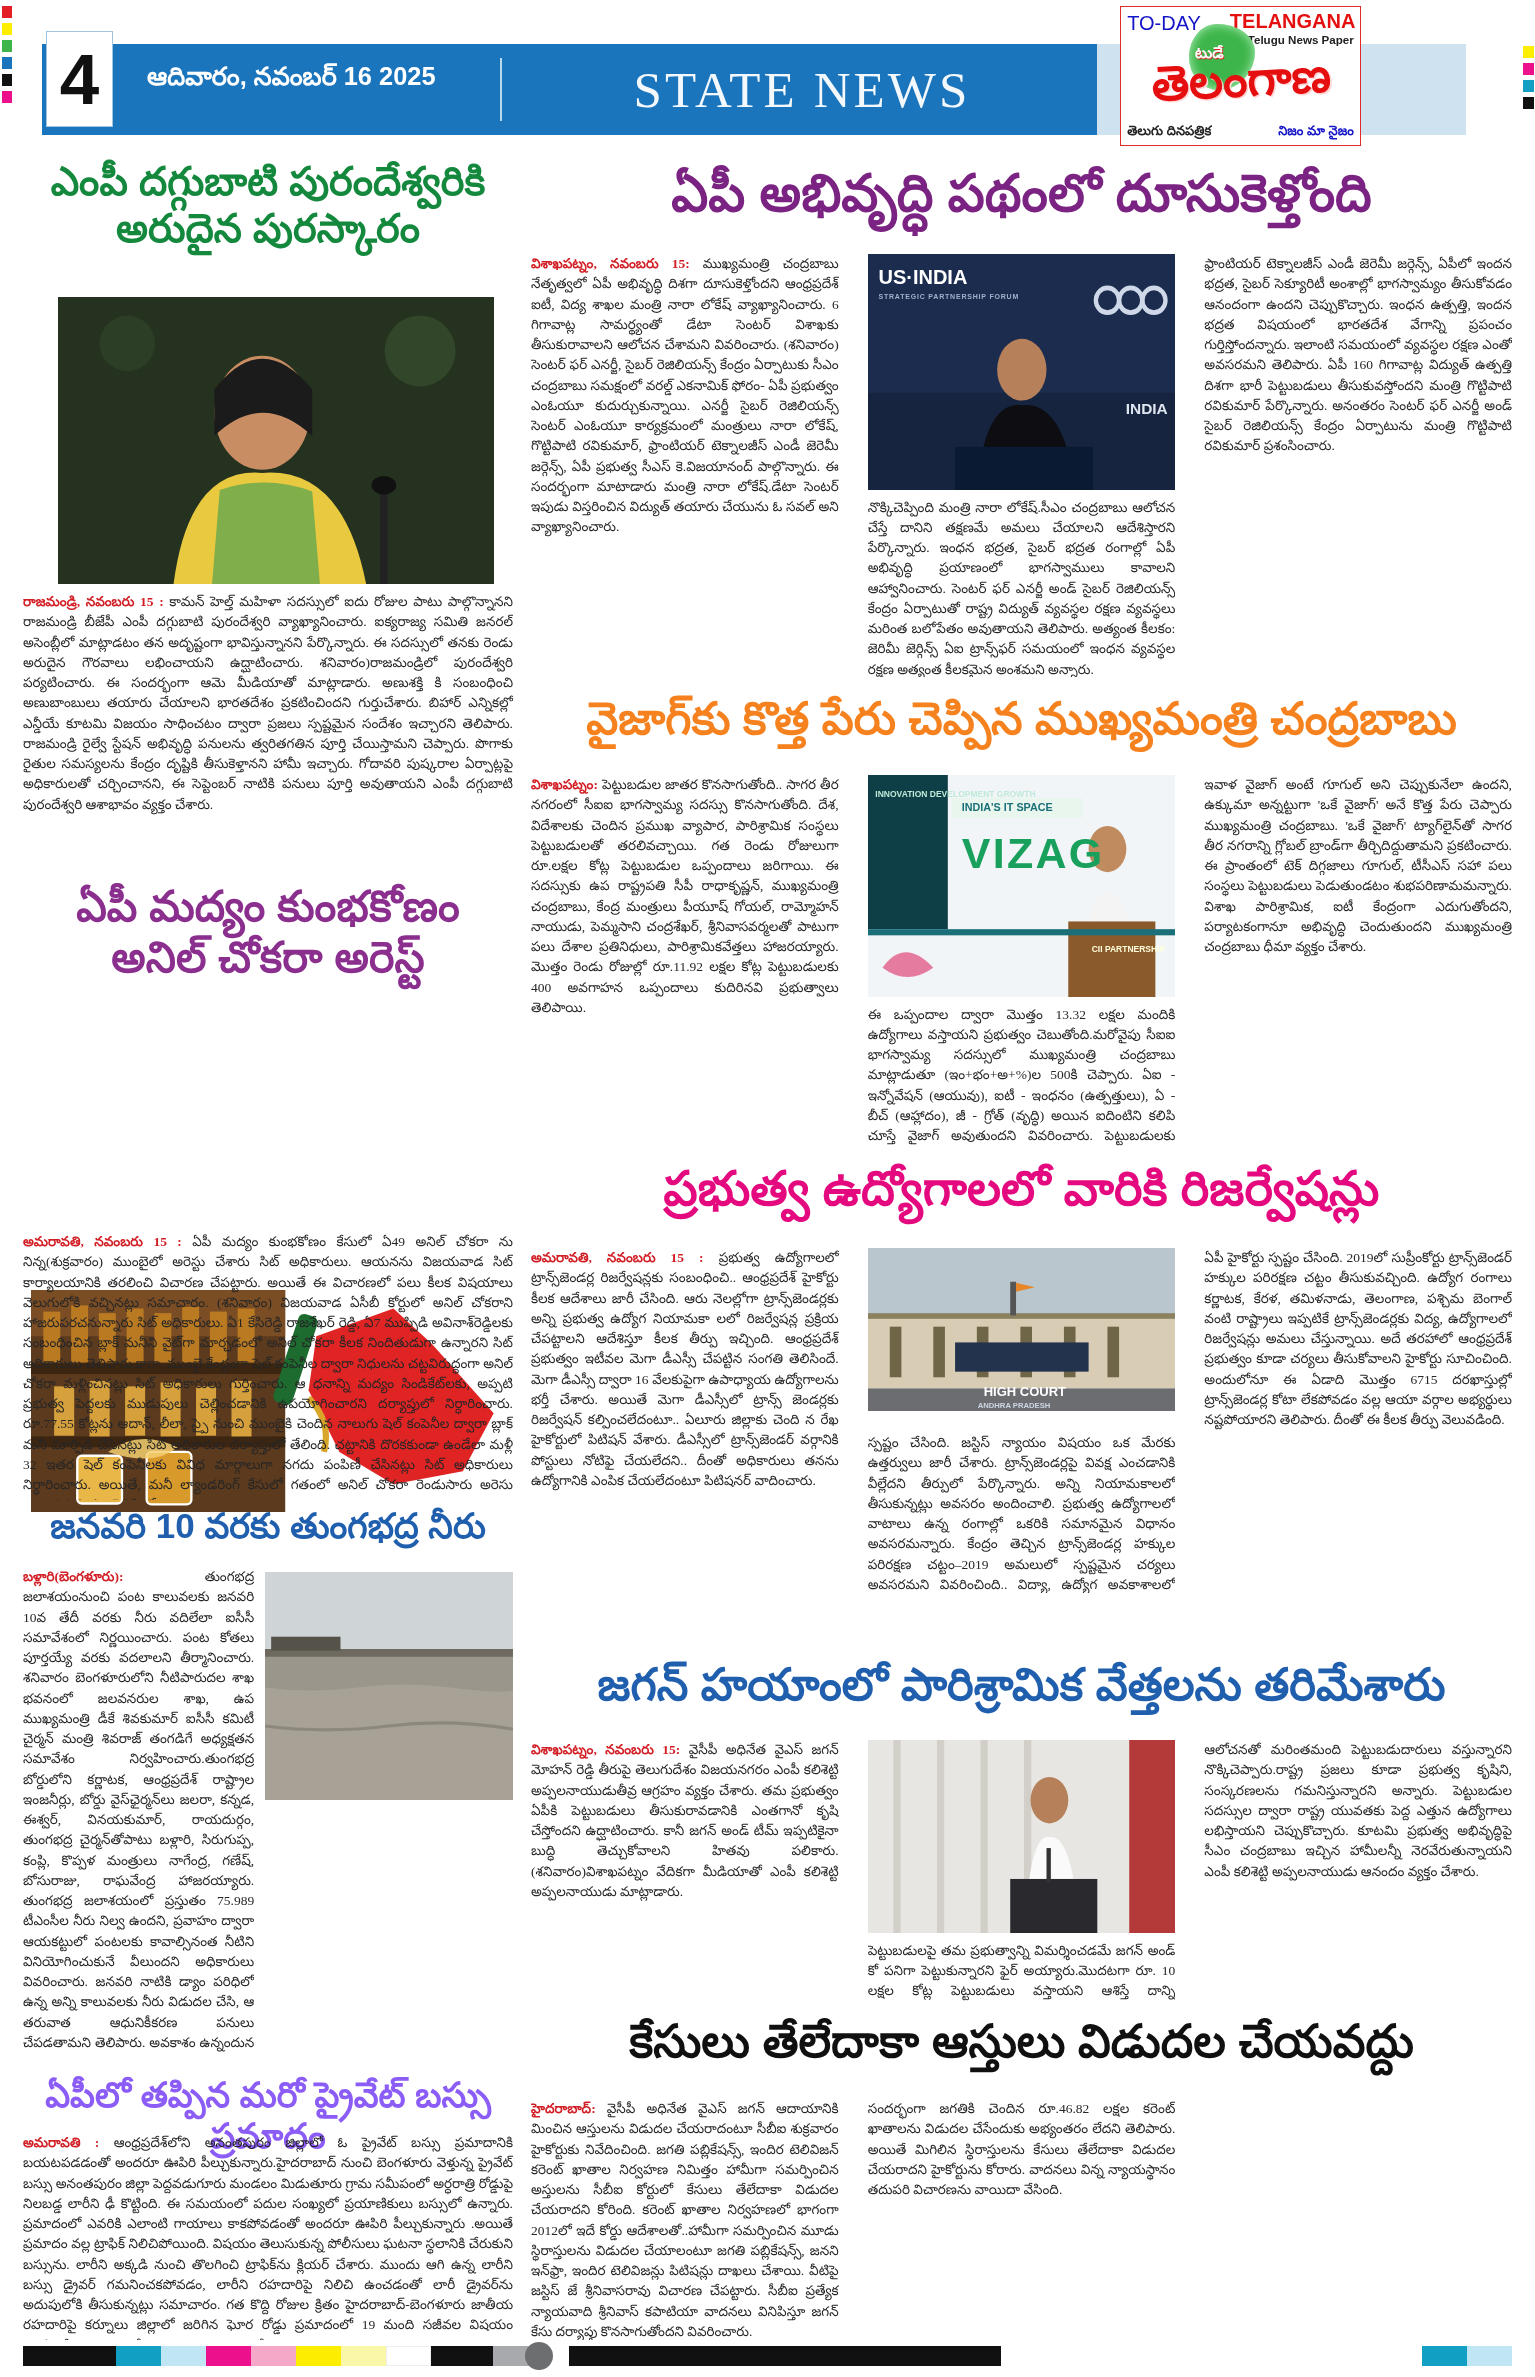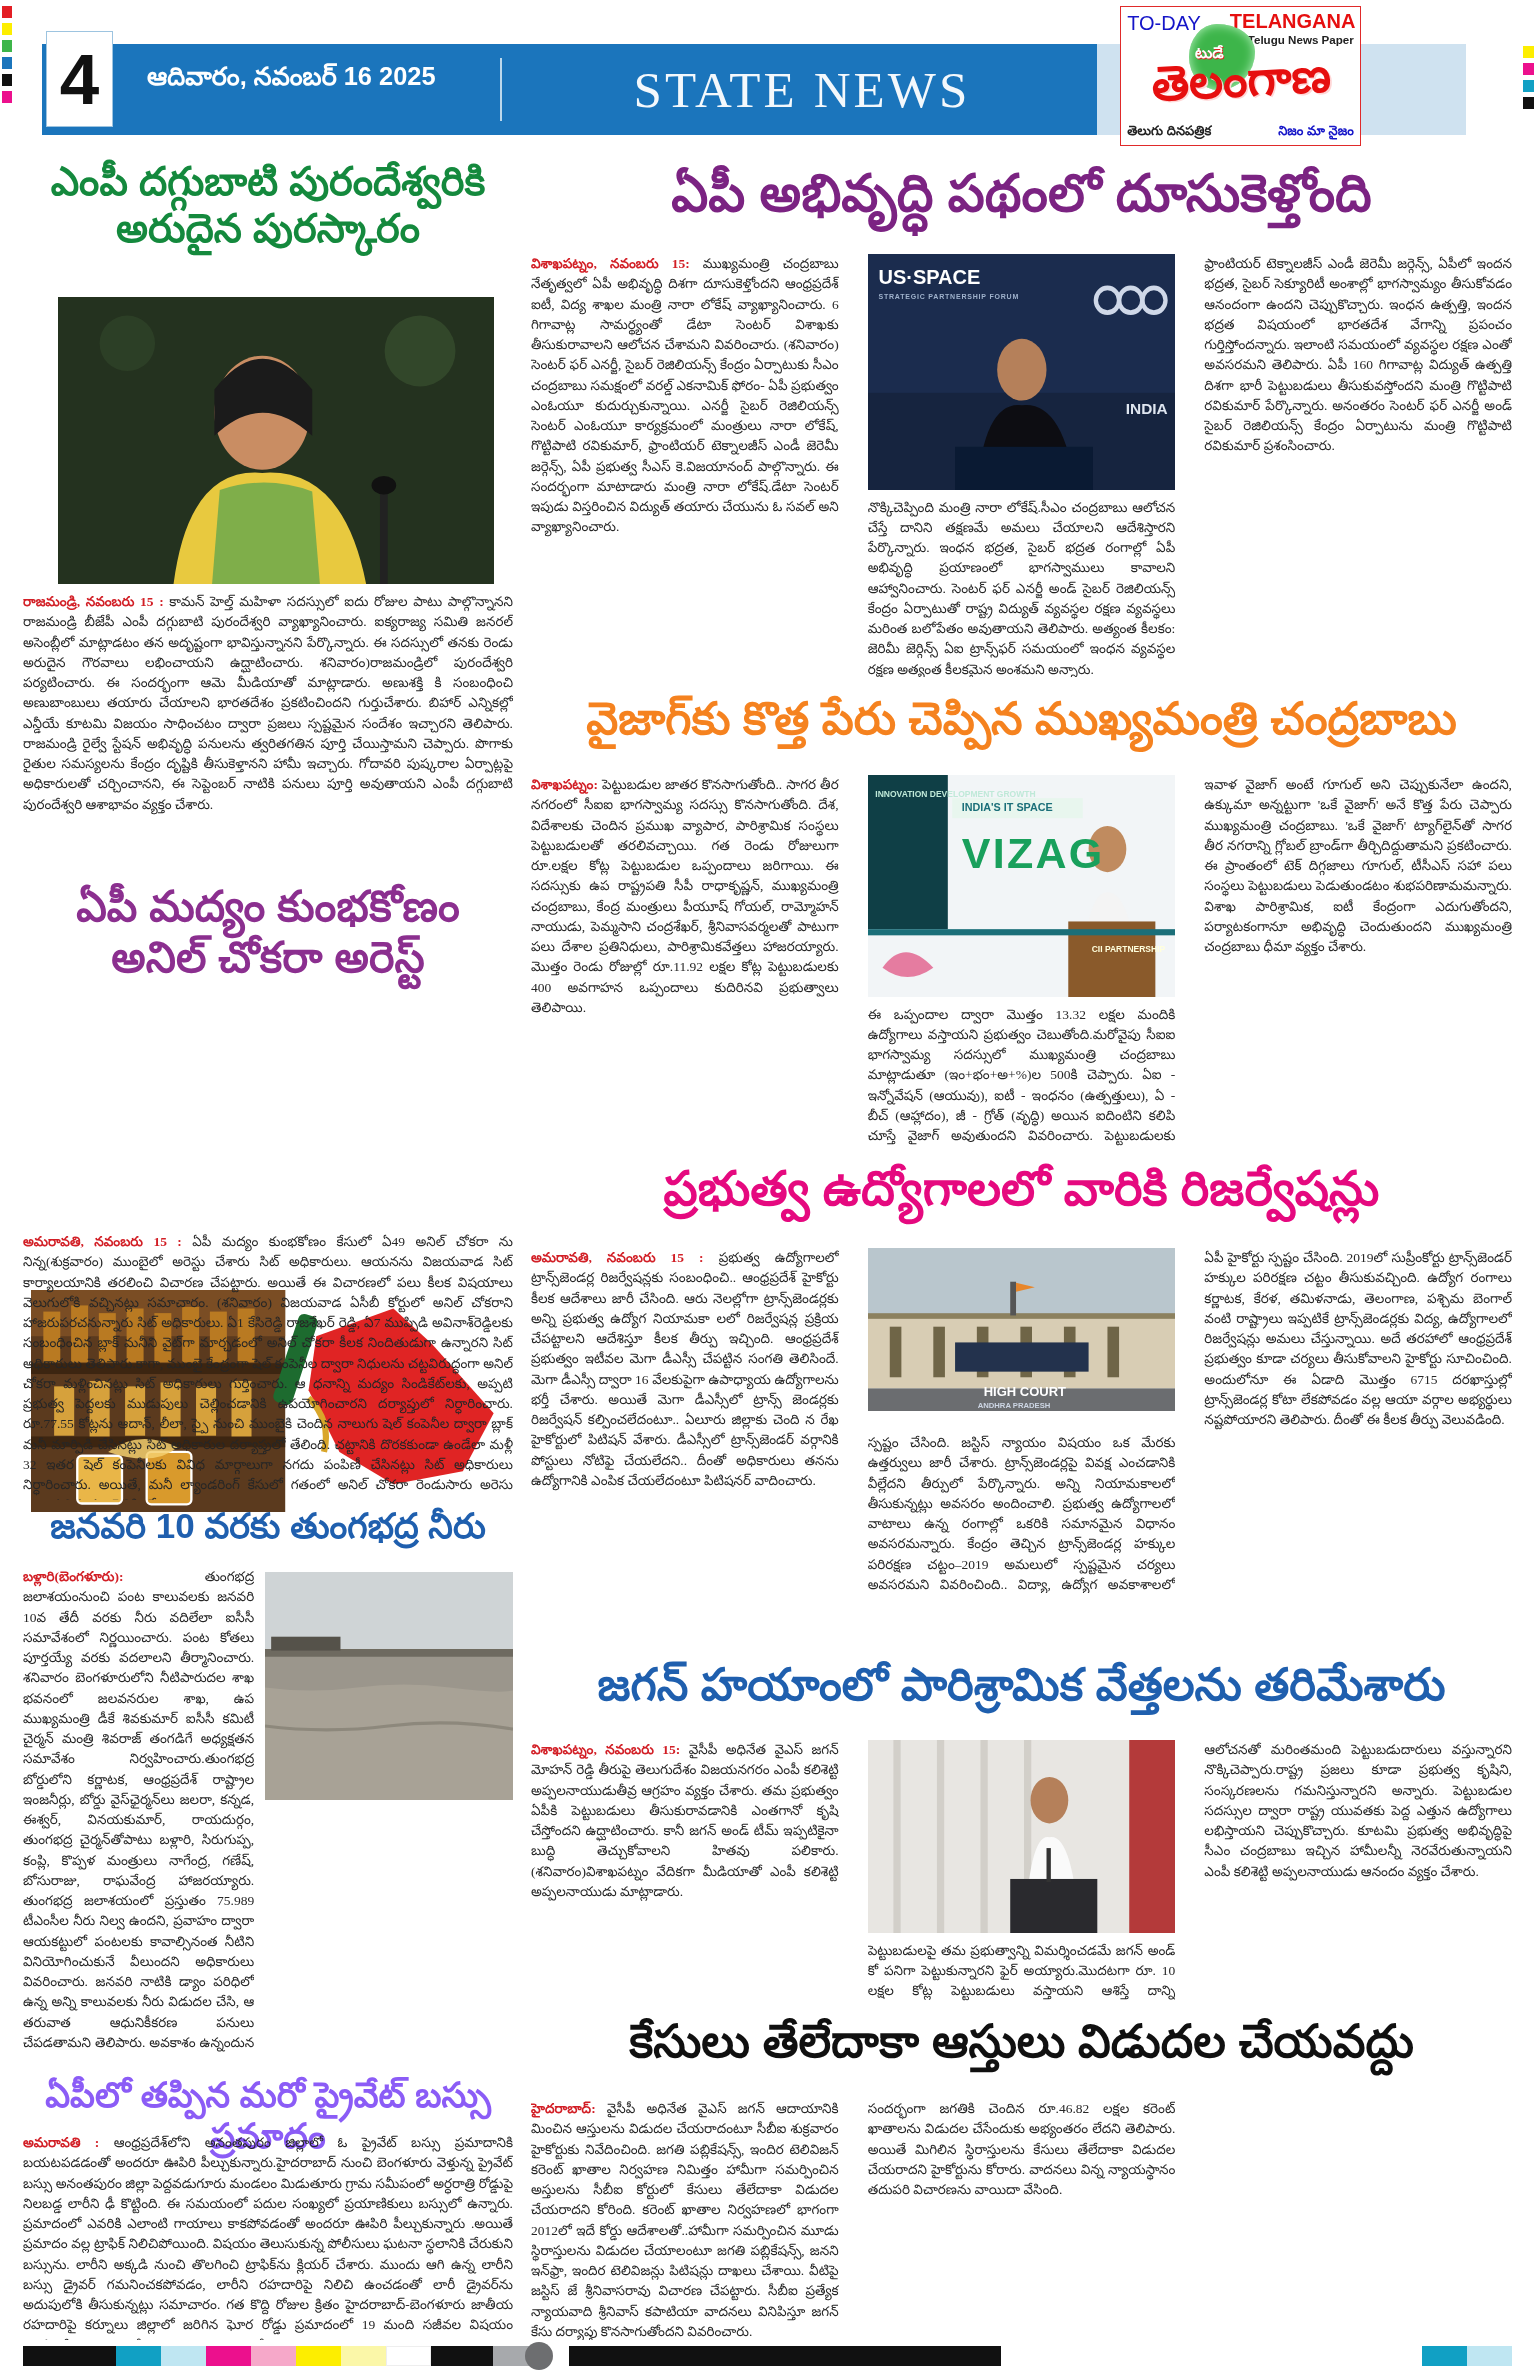--- a/index.html
+++ b/index.html
@@ -192,21 +192,21 @@
       <svg viewBox="0 0 424 306" preserveAspectRatio="none">
         <rect width="424" height="306" fill="#16243f"></rect>
         <rect x="0" y="0" width="424" height="180" fill="#1b2c4e"></rect>
         <circle cx="330" cy="60" r="16" fill="none" stroke="#cfd8e8" stroke-width="6"></circle>
         <circle cx="362" cy="60" r="16" fill="none" stroke="#cfd8e8" stroke-width="6"></circle>
         <circle cx="394" cy="60" r="16" fill="none" stroke="#cfd8e8" stroke-width="6"></circle>
         <ellipse cx="212" cy="150" rx="34" ry="40" fill="#b5805a"></ellipse>
         <path d="M150,306 Q160,190 212,196 Q270,190 286,306 Z" fill="#0d0d12"></path>
         <rect x="120" y="250" width="190" height="56" fill="#0a1a33"></rect>
       </svg>
-      <span class="phtxt" style="left:10.8px;top:12.3px;font-size:20px;">US·SPACE</span>
+      <span class="phtxt" style="left:10.8px;top:12.3px;font-size:20px;">US·INDIA</span>
       <span class="phtxt" style="left:10.8px;top:39px;font-size:7px;letter-spacing:0.8px;color:#9fb2cc;">STRATEGIC PARTNERSHIP FORUM</span>
       <span class="phtxt" style="right:7.7px;bottom:72px;font-size:15.4px;color:#dfe6f0;">INDIA</span>
     </div>
     <div class="body-txt" style="height:179px;">
       <span>నొక్కిచెప్పింది మంత్రి నారా లోకేష్.సీఎం చంద్రబాబు ఆలోచన చేస్తే దానిని తక్షణమే అమలు చేయాలని ఆదేశిస్తారని పేర్కొన్నారు. ఇంధన భద్రత, సైబర్ భద్రత రంగాల్లో ఏపీ అభివృద్ధి ప్రయాణంలో భాగస్వాములు కావాలని ఆహ్వానించారు. సెంటర్ ఫర్ ఎనర్జీ అండ్ సైబర్ రెజిలియన్స్ కేంద్రం ఏర్పాటుతో రాష్ట్ర విద్యుత్ వ్యవస్థల రక్షణ వ్యవస్థలు మరింత బలోపేతం అవుతాయని తెలిపారు. అత్యంత కీలకం: జెరిమీ జెర్గిన్స్ ఏఐ ట్రాన్స్‌ఫర్ సమయంలో ఇంధన వ్యవస్థల రక్షణ అత్యంత కీలకమైన అంశమని అన్నారు.</span>
     </div>
   </div>
   <div class="c body-txt">
     <span>ఫ్రాంటియర్ టెక్నాలజీస్ ఎండీ జెరెమీ జర్గెన్స్, ఏపీలో ఇందన భద్రత, సైబర్ సెక్యూరిటీ అంశాల్లో భాగస్వామ్యం తీసుకోవడం ఆనందంగా ఉందని చెప్పుకొచ్చారు. ఇంధన ఉత్పత్తి, ఇందన భద్రత విషయంలో భారతదేశ వేగాన్ని ప్రపంచం గుర్తిస్తోందన్నారు. ఇలాంటి సమయంలో వ్యవస్థల రక్షణ ఎంతో అవసరమని తెలిపారు. ఏపీ 160 గిగావాట్ల విద్యుత్ ఉత్పత్తి దిశగా భారీ పెట్టుబడులు తీసుకువస్తోందని మంత్రి గొట్టిపాటి రవికుమార్ పేర్కొన్నారు. అనంతరం సెంటర్ ఫర్ ఎనర్జీ అండ్ సైబర్ రెజిలియన్స్ కేంద్రం ఏర్పాటును మంత్రి గొట్టిపాటి రవికుమార్ ప్రశంసించారు.</span>
   </div>

